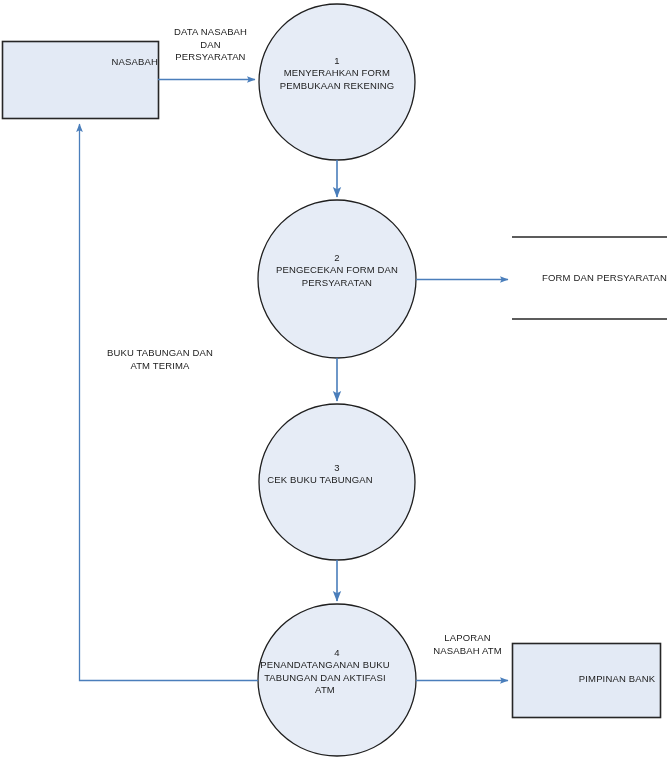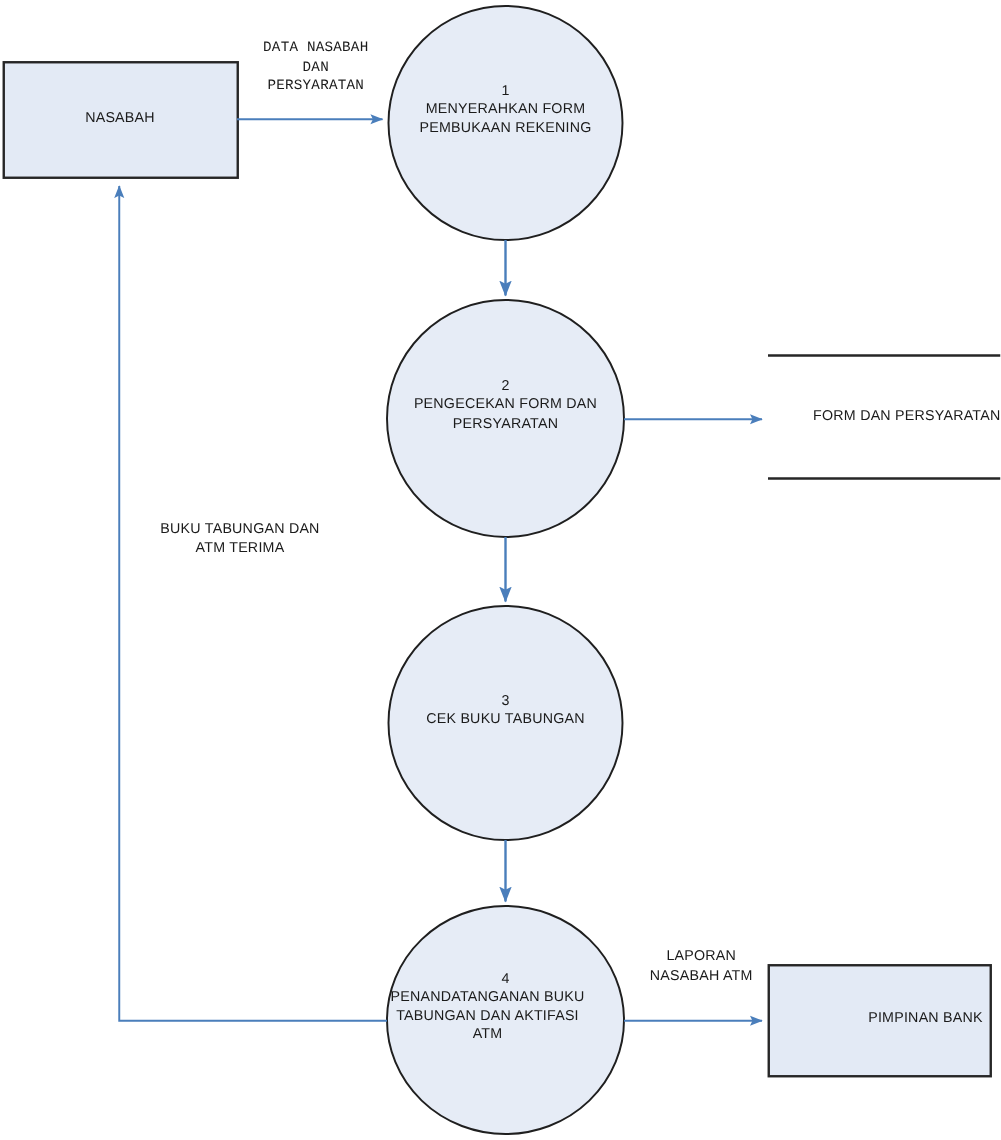--- a/index.html
+++ b/index.html
@@ -74,43 +74,43 @@
 
   <line x1="337" y1="358" x2="337" y2="401" stroke="#4a7ebb" stroke-width="1.6" marker-end="url(#arrowhead)"></line>
 
   <line x1="337" y1="560" x2="337" y2="601" stroke="#4a7ebb" stroke-width="1.6" marker-end="url(#arrowhead)"></line>
 
   <line x1="416" y1="680.5" x2="508" y2="680.5" stroke="#4a7ebb" stroke-width="1.3" marker-end="url(#arrowhead)"></line>
 
   <path d="M 258 680.5 L 79.5 680.5 L 79.5 124" fill="none" stroke="#4a7ebb" stroke-width="1.3" marker-end="url(#arrowhead)"></path>
 </svg>
 
-<div class="node-label entity-label" style="left:2px; top:73px; width:156px;">NASABAH</div>
+<div class="node-label entity-label" style="left:2px; top:56px; width:156px;text-align:right;">NASABAH</div>
 
 <div class="node-label entity-label" style="left:512px; top:673px; width:148px;padding-left:31px;">PIMPINAN BANK</div>
 
 <div class="node-label" style="left:258px; top:55px; width:158px;">1</div>
 <div class="node-label" style="left:254px; top:67px; width:166px;">MENYERAHKAN FORM
 PEMBUKAAN REKENING</div>
 
 <div class="node-label" style="left:258px; top:252px; width:158px;">2</div>
 <div class="node-label" style="left:254px; top:264px; width:166px;">PENGECEKAN FORM DAN
 PERSYARATAN</div>
 
 <div class="node-label" style="left:258px; top:462px; width:158px;">3</div>
-<div class="node-label" style="left:254px; top:474px; width:166px;">CEK BUKU TABUNGAN</div>
+<div class="node-label" style="left:237px; top:474px; width:166px;">CEK BUKU TABUNGAN</div>
 
 <div class="node-label" style="left:258px; top:647px; width:158px;">4</div>
 <div class="node-label" style="left:240px; top:659px; width:170px;">PENANDATANGANAN BUKU
 TABUNGAN DAN AKTIFASI
 ATM</div>
 
 <div class="node-label" style="left:512px; top:272px; width:155px; text-align:right;">FORM DAN PERSYARATAN</div>
 
-<div class="flow-label" style="left:153px; top:26px; width:115px;font-family:Liberation Mono, monospace;">DATA NASABAH
+<div class="flow-label" style="left:153px; top:26px; width:115px;">DATA NASABAH
 DAN
 PERSYARATAN</div>
 
 <div class="flow-label" style="left:85px; top:347px; width:150px;">BUKU TABUNGAN DAN
 ATM TERIMA</div>
 
 <div class="flow-label" style="left:420px; top:632px; width:95px;">LAPORAN
 NASABAH ATM</div>
 
 </body></html>

